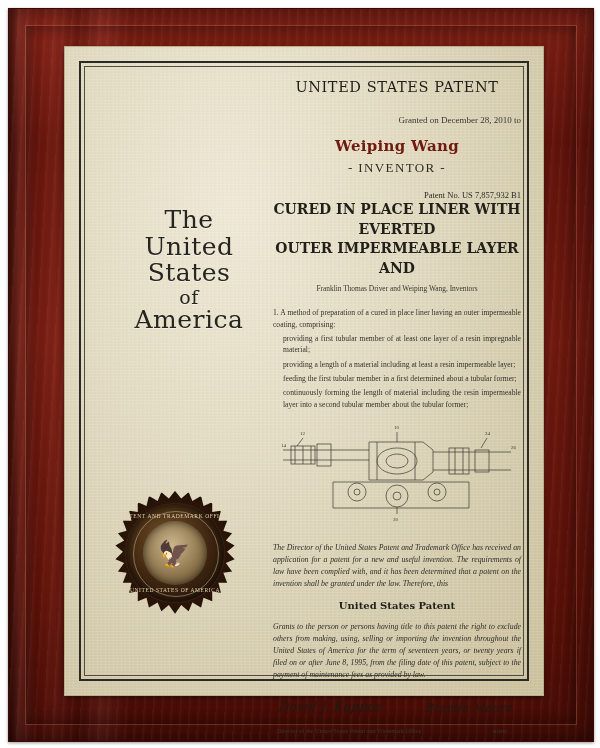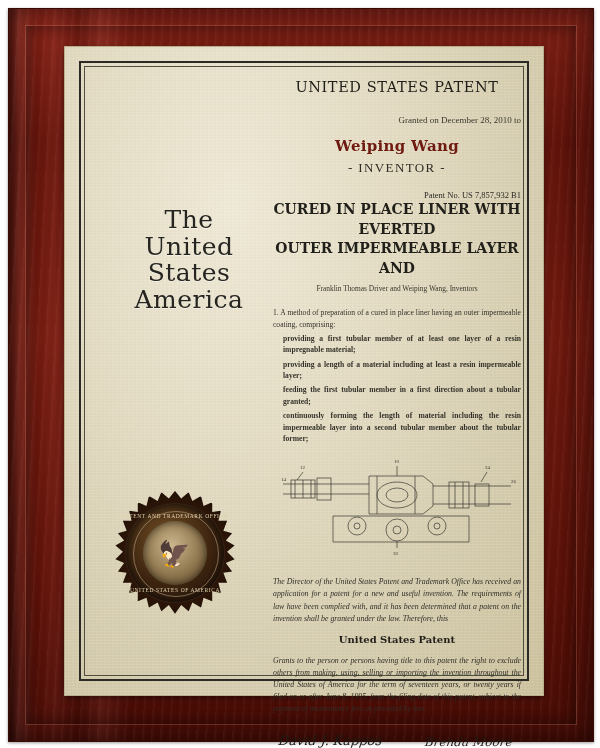--- a/index.html
+++ b/index.html
@@ -239,21 +239,21 @@
     color: #3a382f;
   }
   .claim {
     margin-top: 12px;
     font-size: 7.6px;
     line-height: 1.5;
     color: #34322a;
     text-align: justify;
   }
   .claim p { margin: 0 0 3px 0; }
-  .claim p.indent { padding-left: 10px; font-weight: bold; }
+  .claim p.indent { padding-left: 10px; }
 
   
   .figure {
     margin-top: 10px;
     height: 112px;
     position: relative;
   }
 
   
   .legal {
@@ -307,20 +307,21 @@
 
   <div class="plate">
     <div class="plate-grain"></div>
     <div class="plate-border"></div>
 
     <div class="left-col">
       <div class="usa-title">
         <div>The</div>
         <div>United</div>
         <div>States</div>
+        <div class="small">of</div>
         <div>America</div>
       </div>
 
       <div class="seal-wrap">
         <div class="seal-star"></div>
         <div class="seal-inner"></div>
         <div class="seal-ring"></div>
         <div class="seal-core"></div>
         <div class="seal-eagle">🦅</div>
         <div class="seal-text-top">PATENT AND TRADEMARK OFFICE</div>
@@ -340,21 +341,21 @@
         <div>OUTER IMPERMEABLE LAYER AND</div>
       </div>
       <div class="pat-assignee">
         <div>Franklin Thomas Driver and Weiping Wang, Inventors</div>
       </div>
 
       <div class="claim">
         <p>1. A method of preparation of a cured in place liner having an outer impermeable coating, comprising:</p>
         <p class="indent">providing a first tubular member of at least one layer of a resin impregnable material;</p>
         <p class="indent">providing a length of a material including at least a resin impermeable layer;</p>
-        <p class="indent">feeding the first tubular member in a first direction about a tubular granted;</p>
+        <p class="indent">feeding the first tubular member in a first determined about a tubular former;</p>
         <p class="indent">continuously forming the length of material including the resin impermeable layer into a second tubular member about the tubular former;</p>
       </div>
 
       <div class="figure">
         <svg width="248" height="112" viewBox="0 0 248 112">
           <g stroke="#3a3830" stroke-width="0.7" fill="none">
 
             <line x1="10" y1="30" x2="96" y2="30"></line>
             <line x1="10" y1="40" x2="96" y2="40"></line>
             <rect x="18" y="26" width="24" height="18"></rect>

